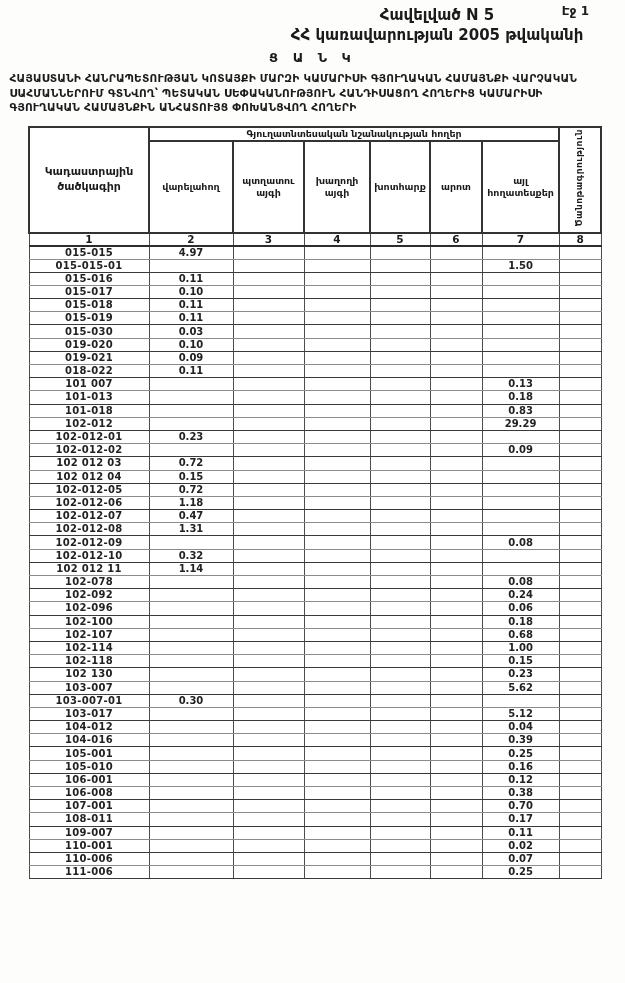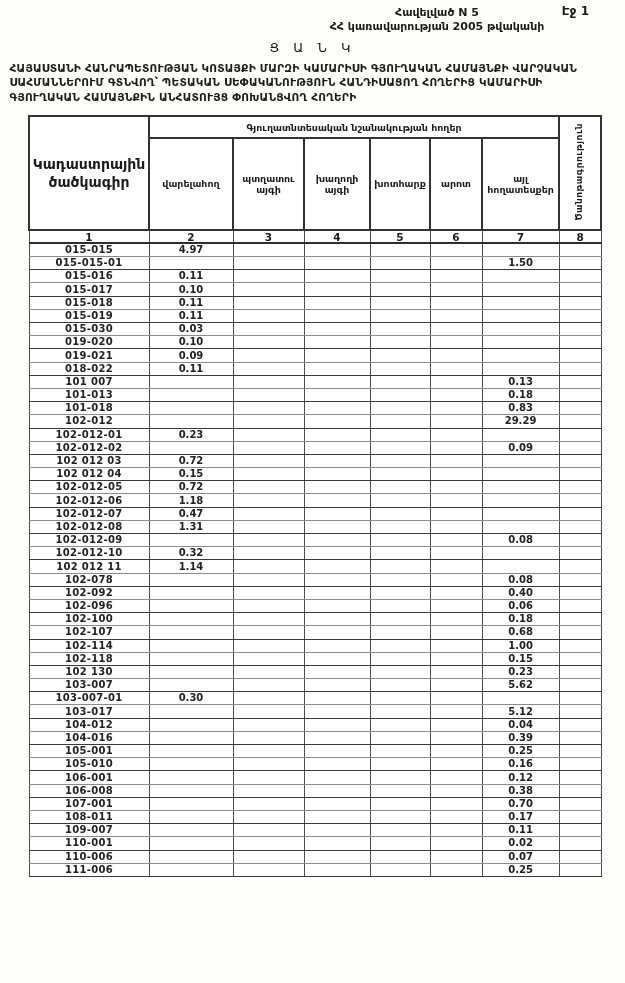--- a/index.html
+++ b/index.html
@@ -23,28 +23,28 @@
     top: 4px;
     right: 36px;
     font-size: 12px;
     font-weight: bold;
     padding-left: 32px;
   }
   .appendix {
     width: 320px;
     margin: 6px 28px 0 auto;
     text-align: center;
-    font-size: 11px;
+    font-size: 15px;
     font-weight: bold;
     line-height: 1.3;
   }
   .doc-type {
     text-align: center;
     font-size: 13px;
-    font-weight: normal;
+    font-weight: bold;
     letter-spacing: 5px;
     margin-top: 5px;
   }
   .doc-title {
     width: 606px;
     margin: 6px auto 0 auto;
     font-size: 10.6px;
     font-weight: bold;
     line-height: 1.38;
     letter-spacing: 0.2px;
@@ -65,26 +65,26 @@
     overflow: hidden;
     box-sizing: border-box;
   }
   .land-table thead th {
     border-width: 2px;
     border-color: #333;
     font-weight: bold;
     background: #fff;
   }
   th.group-header {
-    height: 22px;
+    height: 14px;
     font-size: 9.5px;
     border-bottom-width: 1px;
   }
   th.col1-header {
-    font-size: 14px;
+    font-size: 11px;
     line-height: 1.35;
   }
   th.sub-header {
     height: 92px;
     font-size: 9.5px;
     line-height: 1.25;
     font-weight: bold;
   }
   th.note-header {
     font-size: 9px;
@@ -431,21 +431,21 @@
           <td>0.08</td>
           <td></td>
         </tr>
         <tr>
           <td>102-092</td>
           <td></td>
           <td></td>
           <td></td>
           <td></td>
           <td></td>
-          <td>0.40</td>
+          <td>0.24</td>
           <td></td>
         </tr>
         <tr>
           <td>102-096</td>
           <td></td>
           <td></td>
           <td></td>
           <td></td>
           <td></td>
           <td>0.06</td>

